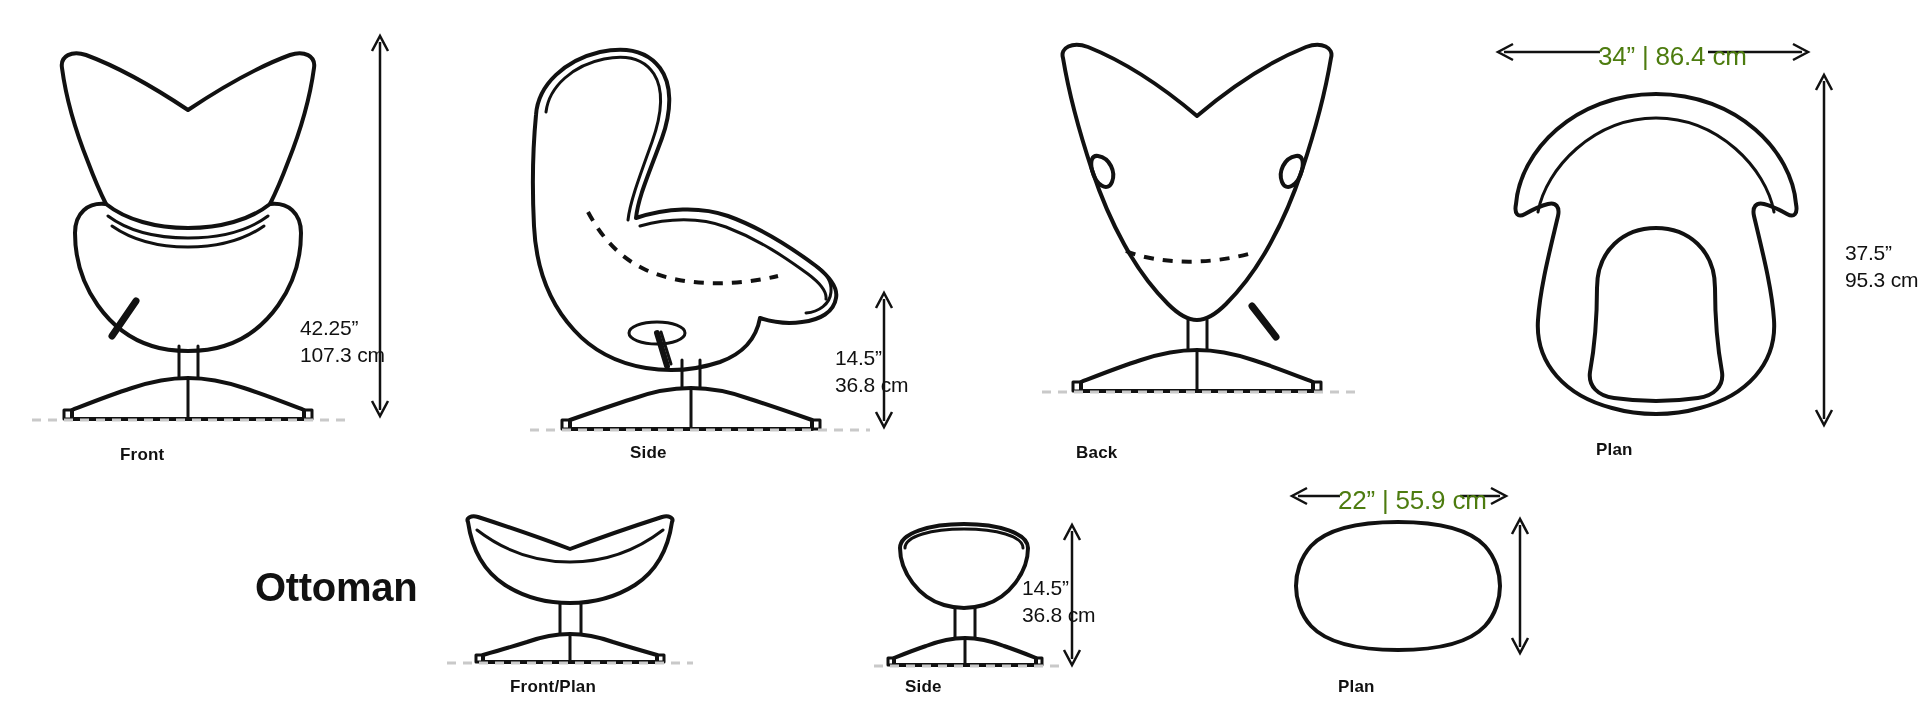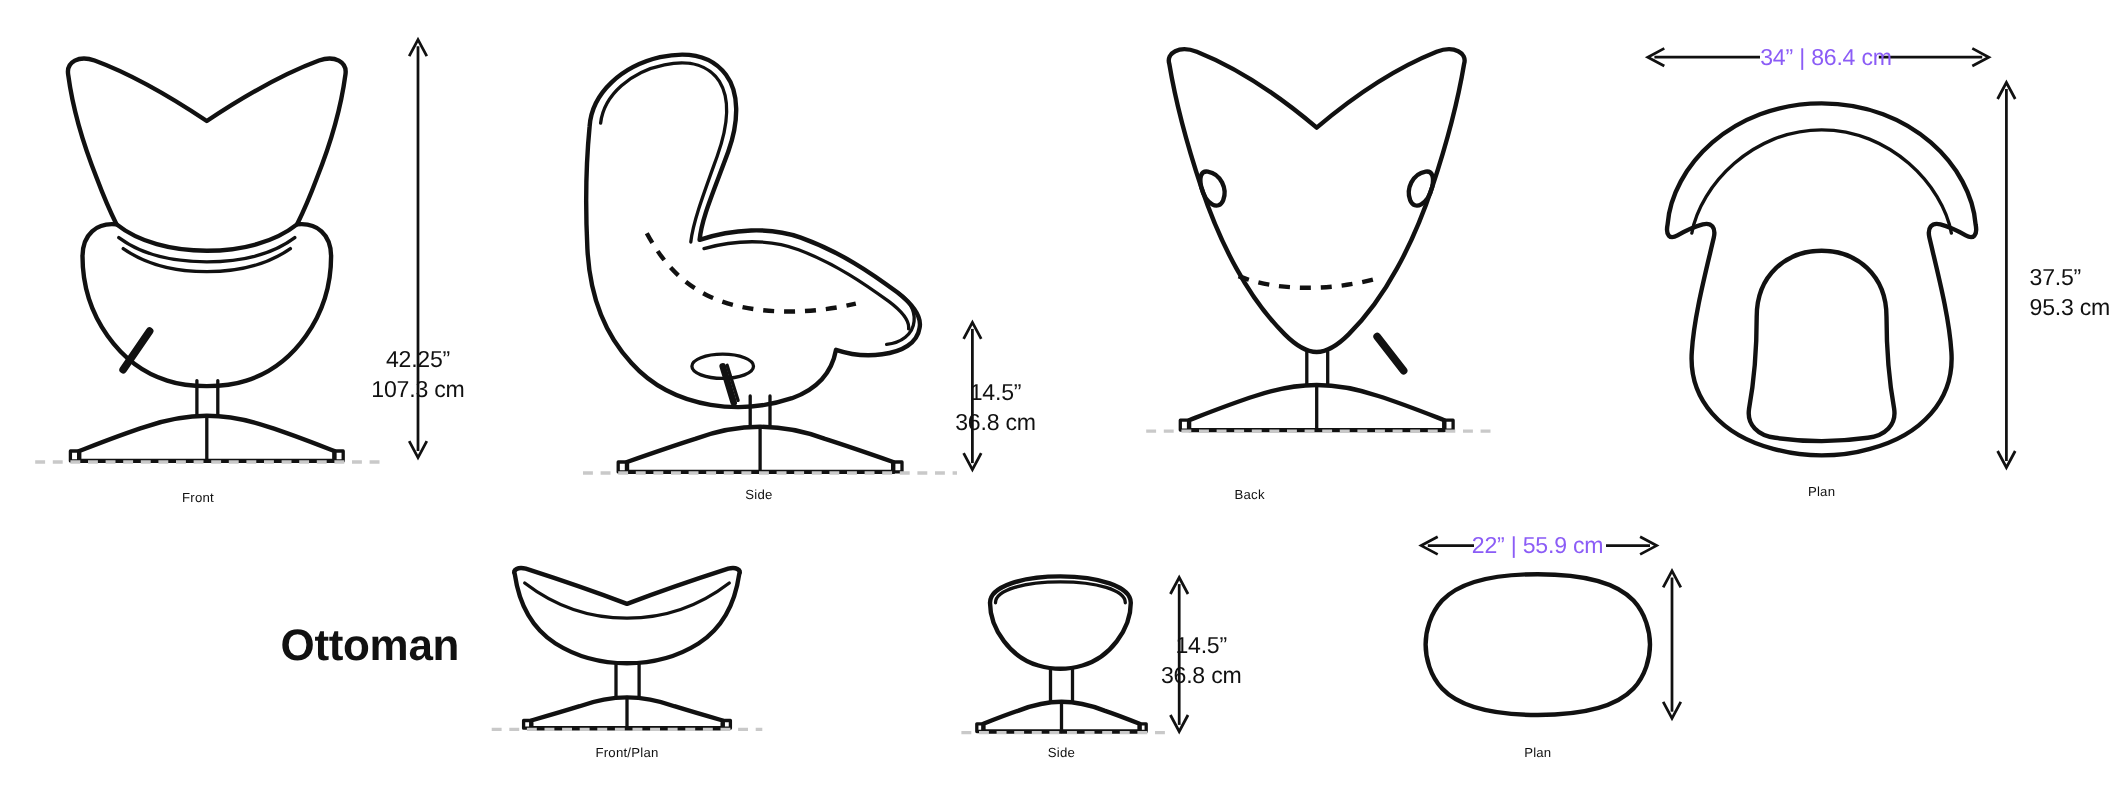--- a/index.html
+++ b/index.html
@@ -56,41 +56,40 @@
     fill: none;
   }
   .dim-line {
     stroke: #111111;
     stroke-width: 2.5;
     fill: none;
     stroke-linecap: butt;
   }
   .view-label {
     position: absolute;
-    font-size: 12px;
-    font-weight: normal;
+    font-size: 17px;
+    font-weight: bold;
     color: #111111;
     letter-spacing: 0.2px;
     white-space: nowrap;
-    text-align: center;
   }
   .dim-text {
     position: absolute;
     font-size: 21px;
     color: #111111;
     line-height: 1.28;
     white-space: nowrap;
     letter-spacing: -0.2px;
   }
-  .dim-text.center { text-align: center; }
+  .dim-text.center { }
   .dim-text.left   { text-align: left; }
   .dim-inline {
     position: absolute;
-    font-size: 21px;
-    color: #8b5cf6;
+    font-size: 26px;
+    color: #4d7c0f;
     white-space: nowrap;
     letter-spacing: -0.2px;
   }
   .section-title {
     position: absolute;
     font-size: 40px;
     font-weight: bold;
     color: #111111;
     white-space: nowrap;
     letter-spacing: -0.3px;

